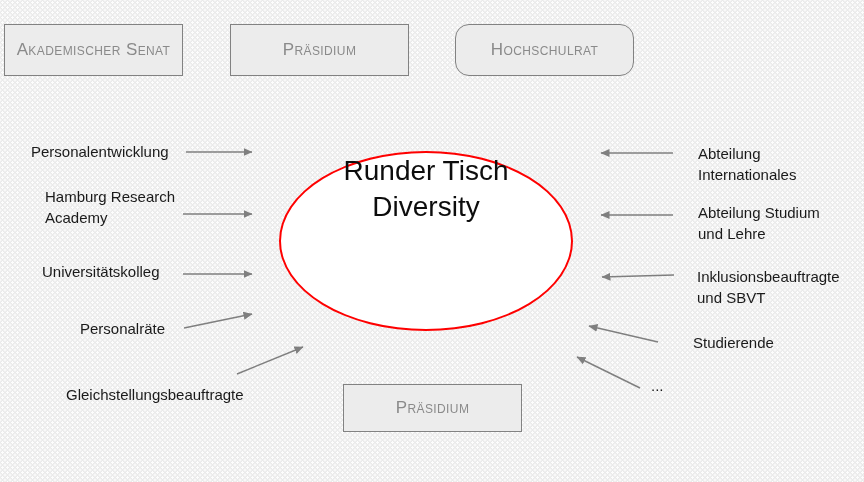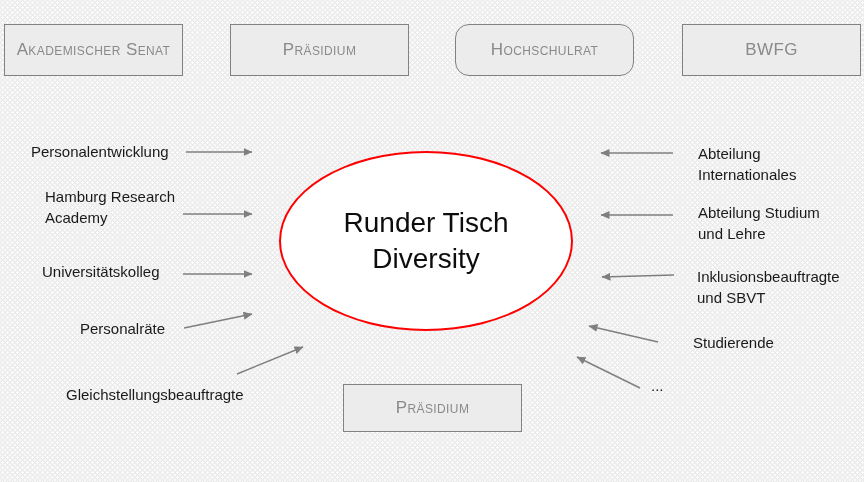--- a/index.html
+++ b/index.html
@@ -42,21 +42,21 @@
   .box-praesidium{left:230px;top:24px;}
   .box-hochschulrat{left:455px;top:24px;border-radius:14px;}
   .box-bwfg{left:682px;top:24px;}
   .box-fakultaeten{left:343px;top:384px;height:48px;}
   .ellipse{
     position:absolute;
     left:279px;top:151px;width:294px;height:180px;
     background:var(--ellipse-fill);
     border:2.5px solid var(--ellipse-border);
     border-radius:50%;
-    display:flex;align-items:center;justify-content:center;
+    display:flex;justify-content:center;
   }
   .ellipse-label{
     width:200px;
     text-align:center;
     font-size:28px;
     line-height:1.3;
     color:#0d0d0d;
   }
   .side-label{
     position:absolute;
@@ -70,21 +70,20 @@
   }
 </style>
 </head>
 <body>
 
 <div class="stage">
 
   <div class="org-box box-senat">Akademischer Senat</div>
   <div class="org-box box-praesidium">Präsidium</div>
   <div class="org-box box-hochschulrat">Hochschulrat</div>
-  <div class="org-box box-bwfg">BWFG</div>
 
   <div class="ellipse">
     <div class="ellipse-label">Runder Tisch Diversity</div>
   </div>
 
   <div class="side-label" style="left:31px;top:141px;">Personalentwicklung</div>
   <div class="side-label" style="left:45px;top:186px;width:142px;">Hamburg Research Academy</div>
   <div class="side-label" style="left:42px;top:261px;">Universitätskolleg</div>
   <div class="side-label" style="left:80px;top:318px;text-align:right;">Personalräte</div>
   <div class="side-label" style="left:66px;top:384px;">Gleichstellungsbeauftragte</div>

